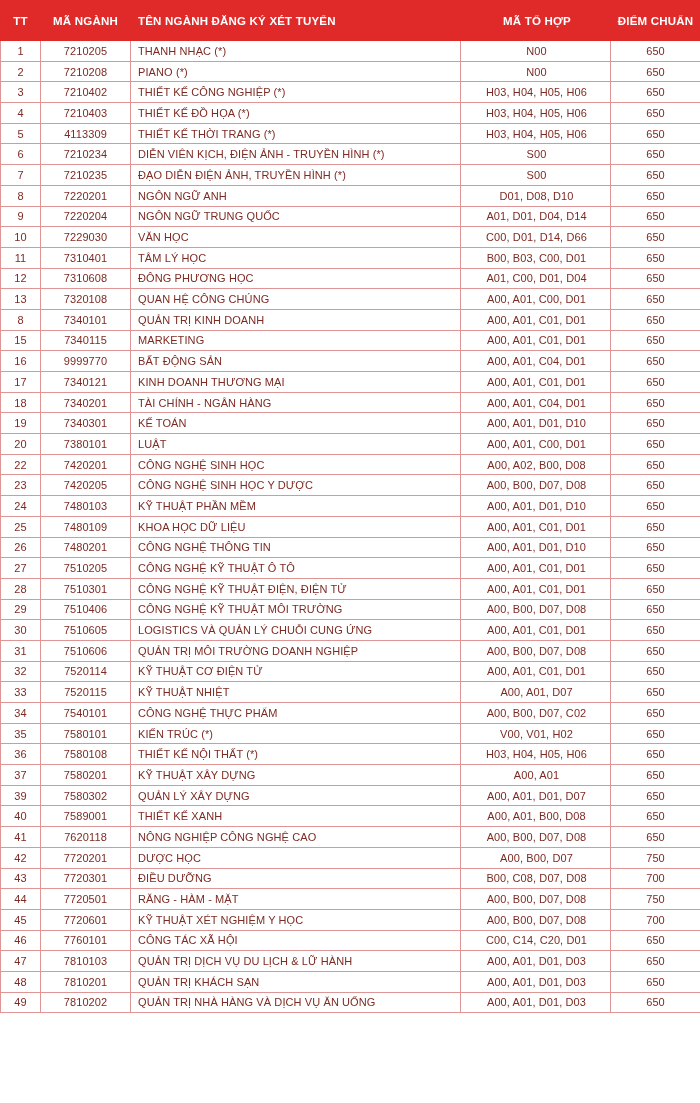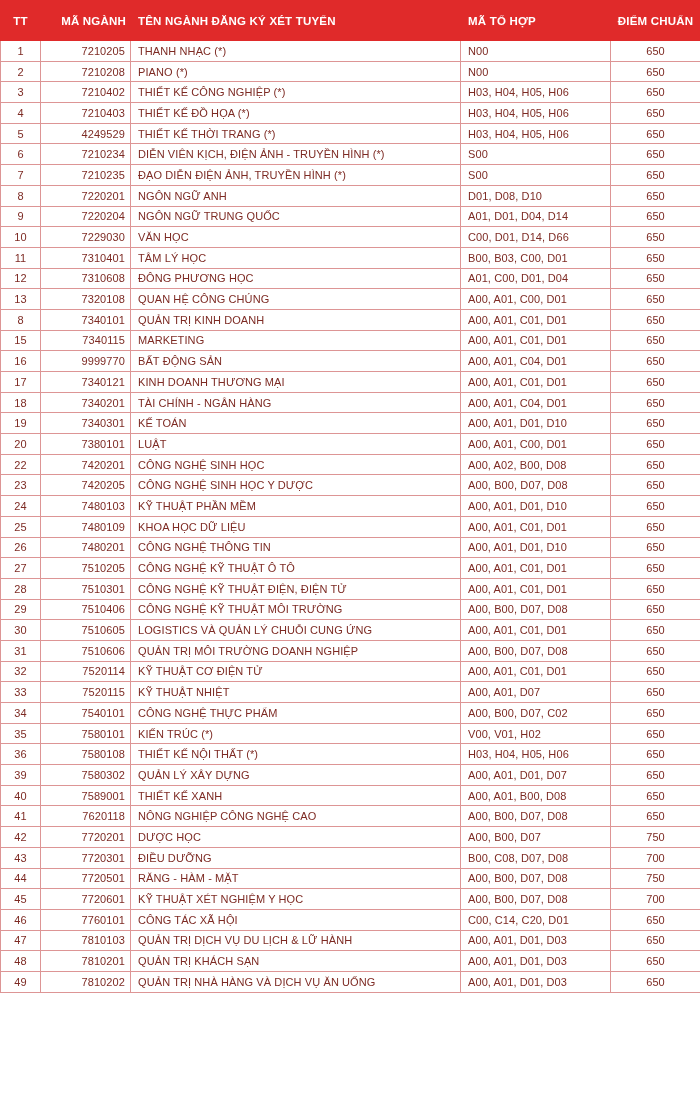--- a/index.html
+++ b/index.html
@@ -32,23 +32,23 @@
     font-weight: 400;
     color: var(--body-text, #7d2a23);
     background: var(--row-bg, #ffffff);
     border: 1px solid var(--border, #dd9595);
     padding: 0 5px;
     white-space: nowrap;
     overflow: hidden;
     letter-spacing: 0.1px;
   }
   .col-tt        { width: 40px;  text-align: center; }
-  .col-ma_nganh  { width: 90px;  text-align: right; }
+  .col-ma_nganh  { width: 90px;  text-align: center; }
   .col-ten_nganh { width: 330px; text-align: left; padding-left: 7px; }
-  .col-ma_to_hop { width: 150px; text-align: left; padding-left: 7px; }
+  .col-ma_to_hop { width: 150px; text-align: center; padding-left: 7px; }
   .col-diem_chuan{ width: 90px;  text-align: center; }
 </style>
 </head>
 <body>
 
 <table>
   <thead>
     <tr>
         <th class="col-tt">TT</th>
         <th class="col-ma_nganh">MÃ NGÀNH</th>
@@ -81,21 +81,21 @@
       </tr>
       <tr>
         <td class="col-tt">4</td>
         <td class="col-ma_nganh">7210403</td>
         <td class="col-ten_nganh">THIẾT KẾ ĐỒ HỌA (*)</td>
         <td class="col-ma_to_hop">H03, H04, H05, H06</td>
         <td class="col-diem_chuan">650</td>
       </tr>
       <tr>
         <td class="col-tt">5</td>
-        <td class="col-ma_nganh">4249529</td>
+        <td class="col-ma_nganh">4113309</td>
         <td class="col-ten_nganh">THIẾT KẾ THỜI TRANG (*)</td>
         <td class="col-ma_to_hop">H03, H04, H05, H06</td>
         <td class="col-diem_chuan">650</td>
       </tr>
       <tr>
         <td class="col-tt">6</td>
         <td class="col-ma_nganh">7210234</td>
         <td class="col-ten_nganh">DIỄN VIÊN KỊCH, ĐIỆN ẢNH - TRUYỀN HÌNH (*)</td>
         <td class="col-ma_to_hop">S00</td>
         <td class="col-diem_chuan">650</td>
@@ -294,20 +294,27 @@
         <td class="col-ma_nganh">7580101</td>
         <td class="col-ten_nganh">KIẾN TRÚC (*)</td>
         <td class="col-ma_to_hop">V00, V01, H02</td>
         <td class="col-diem_chuan">650</td>
       </tr>
       <tr>
         <td class="col-tt">36</td>
         <td class="col-ma_nganh">7580108</td>
         <td class="col-ten_nganh">THIẾT KẾ NỘI THẤT (*)</td>
         <td class="col-ma_to_hop">H03, H04, H05, H06</td>
+        <td class="col-diem_chuan">650</td>
+      </tr>
+      <tr>
+        <td class="col-tt">37</td>
+        <td class="col-ma_nganh">7580201</td>
+        <td class="col-ten_nganh">KỸ THUẬT XÂY DỰNG</td>
+        <td class="col-ma_to_hop">A00, A01</td>
         <td class="col-diem_chuan">650</td>
       </tr>
       <tr>
         <td class="col-tt">39</td>
         <td class="col-ma_nganh">7580302</td>
         <td class="col-ten_nganh">QUẢN LÝ XÂY DỰNG</td>
         <td class="col-ma_to_hop">A00, A01, D01, D07</td>
         <td class="col-diem_chuan">650</td>
       </tr>
       <tr>

